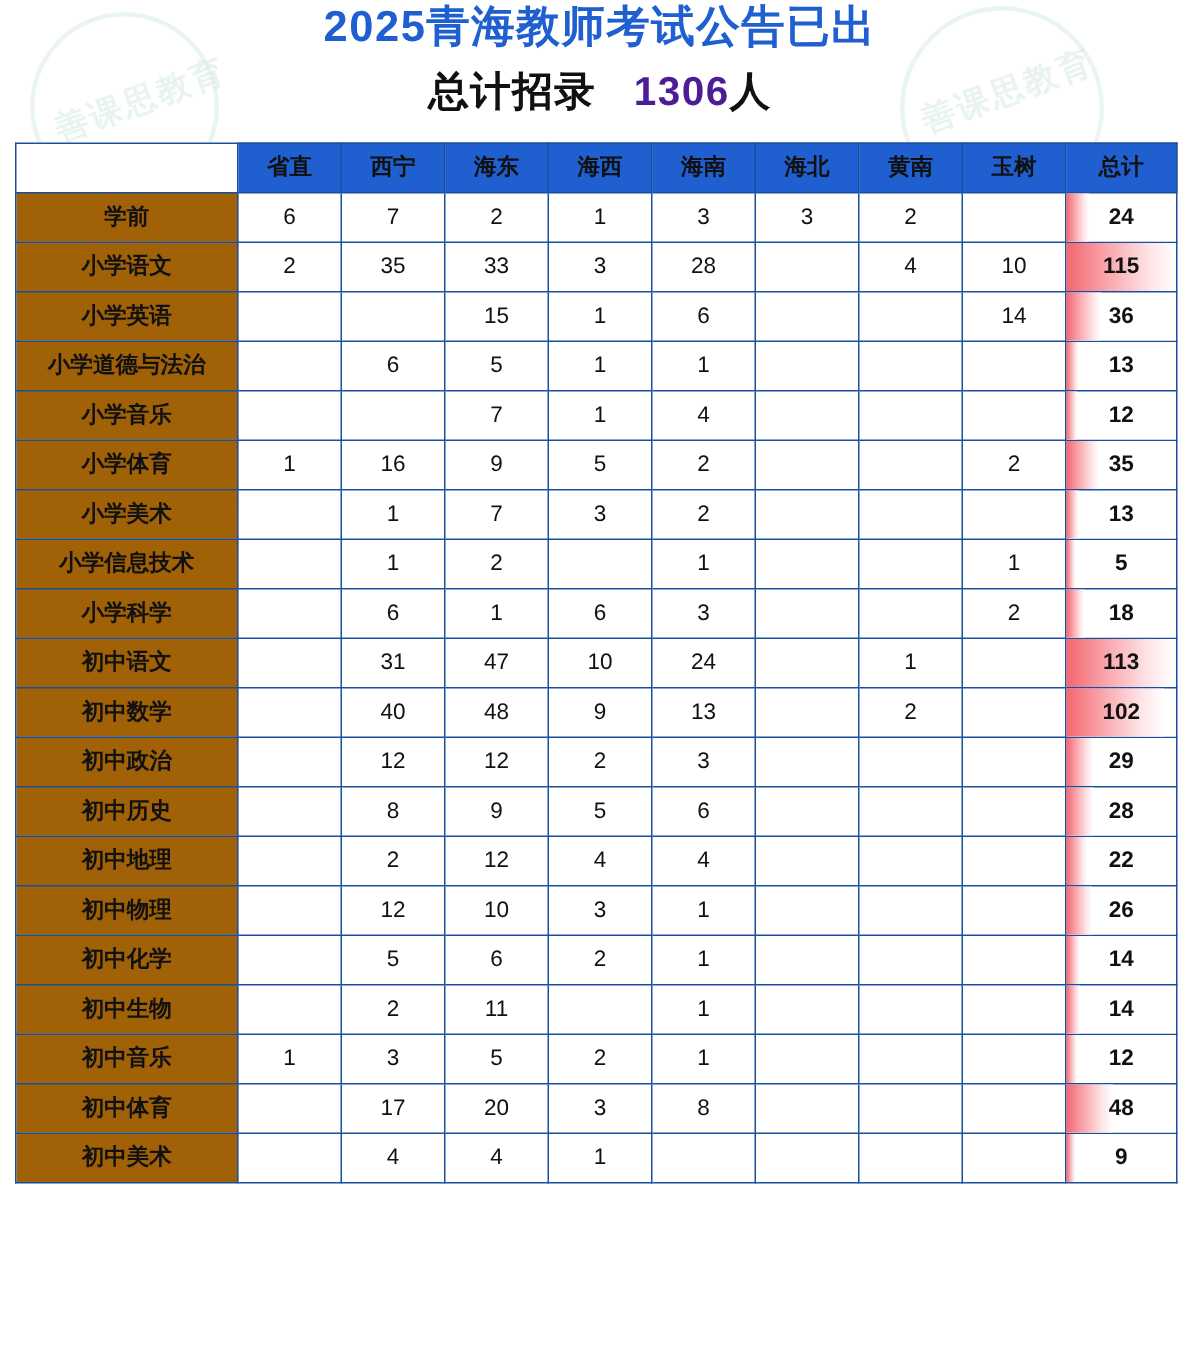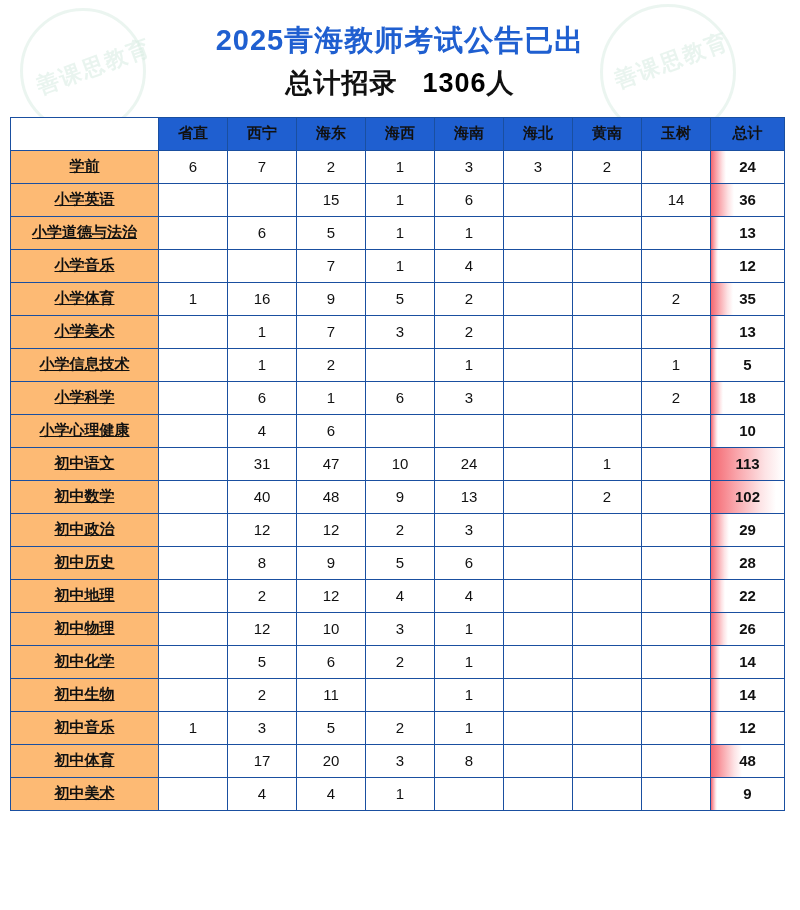--- a/index.html
+++ b/index.html
@@ -32,40 +32,39 @@
   .wm-ring {
     position: absolute;
     border: 3px solid #e3f1ea;
     border-radius: 50%;
     opacity: .7;
     pointer-events: none;
   }
   .header {
     position: relative;
     text-align: center;
-    padding-top: 22px;
     z-index: 2;
   }
   .title-main {
     font-size: 29px;
     font-weight: bold;
     color: #1f5fd0;
     letter-spacing: 1px;
     line-height: 1.3;
   }
   .title-sub {
     font-size: 27px;
     font-weight: bold;
     color: #111111;
     letter-spacing: 1px;
     margin-top: 6px;
     line-height: 1.3;
   }
   .title-sub .num {
-    color: #000000;
+    color: #4c1d95;
     margin-left: 25px;
   }
   .table-wrap {
     position: relative;
     z-index: 2;
     margin: 16px 10px 0 10px;
   }
   table.grid {
     border-collapse: collapse;
     width: 641px;
@@ -88,25 +87,24 @@
     font-size: 16px;
   }
   thead th.corner {
     background: #ffffff;
     border-color: #1a4fa0;
   }
   thead th.total-col {
     background: #1f5fd0;
   }
   td.rowhead {
-    background: #fdba74;
+    background: #a16207;
     color: #ffffff;
     font-weight: bold;
     font-size: 15px;
-    text-decoration: underline;
   }
   td.val {
     background: #ffffff;
   }
   td.total {
     background: #ffffff;
     font-weight: bold;
     position: relative;
   }
   
@@ -180,20 +178,32 @@
             <td class="val">7</td>
             <td class="val">2</td>
             <td class="val">1</td>
             <td class="val">3</td>
             <td class="val">3</td>
             <td class="val">2</td>
             <td class="val"></td>
             <td class="total"><span class="bar" style="width: 21%;"></span><span class="txt">24</span></td>
           </tr>
           <tr>
+            <td class="rowhead">小学语文</td>
+            <td class="val">2</td>
+            <td class="val">35</td>
+            <td class="val">33</td>
+            <td class="val">3</td>
+            <td class="val">28</td>
+            <td class="val"></td>
+            <td class="val">4</td>
+            <td class="val">10</td>
+            <td class="total"><span class="bar" style="width: 100%;"></span><span class="txt">115</span></td>
+          </tr>
+          <tr>
             <td class="rowhead">小学英语</td>
             <td class="val"></td>
             <td class="val"></td>
             <td class="val">15</td>
             <td class="val">1</td>
             <td class="val">6</td>
             <td class="val"></td>
             <td class="val"></td>
             <td class="val">14</td>
             <td class="total"><span class="bar" style="width: 31%;"></span><span class="txt">36</span></td>
@@ -262,32 +272,20 @@
             <td class="rowhead">小学科学</td>
             <td class="val"></td>
             <td class="val">6</td>
             <td class="val">1</td>
             <td class="val">6</td>
             <td class="val">3</td>
             <td class="val"></td>
             <td class="val"></td>
             <td class="val">2</td>
             <td class="total"><span class="bar" style="width: 16%;"></span><span class="txt">18</span></td>
-          </tr>
-          <tr>
-            <td class="rowhead">小学心理健康</td>
-            <td class="val"></td>
-            <td class="val">4</td>
-            <td class="val">6</td>
-            <td class="val"></td>
-            <td class="val"></td>
-            <td class="val"></td>
-            <td class="val"></td>
-            <td class="val"></td>
-            <td class="total"><span class="bar" style="width: 9%;"></span><span class="txt">10</span></td>
           </tr>
           <tr>
             <td class="rowhead">初中语文</td>
             <td class="val"></td>
             <td class="val">31</td>
             <td class="val">47</td>
             <td class="val">10</td>
             <td class="val">24</td>
             <td class="val"></td>
             <td class="val">1</td>

